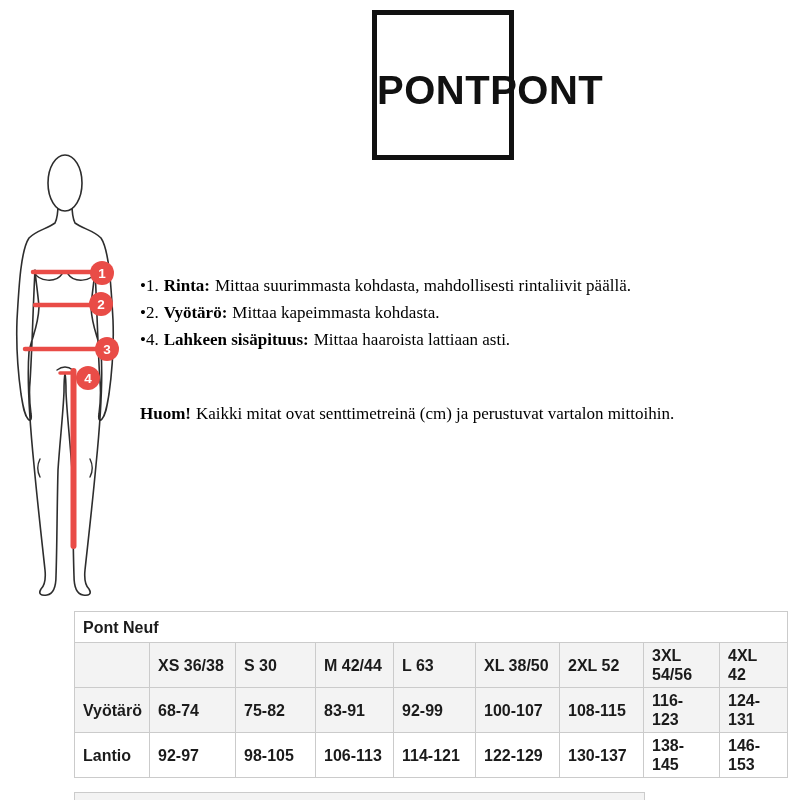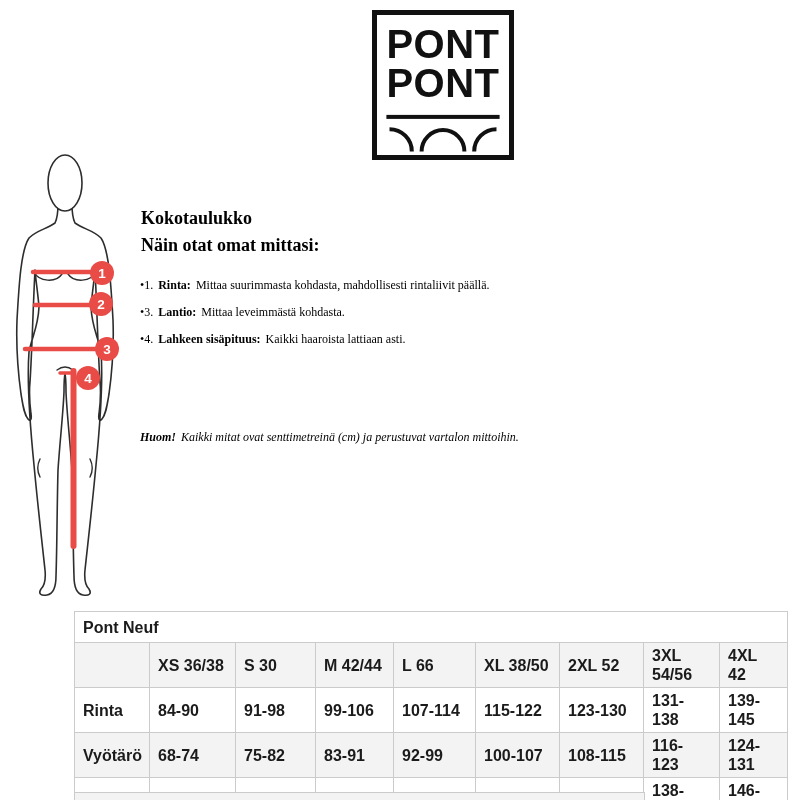--- a/index.html
+++ b/index.html
@@ -8,44 +8,44 @@
     --table-border:#cbcbcb;
     --table-alt-bg:#f3f3f3;
     --text:#000000;
   }
   *{box-sizing:border-box;}
   html,body{margin:0;padding:0;background:#fff;}
   .page{position:relative;width:800px;height:800px;background:#fff;overflow:hidden;color:var(--text);}
 
   
   .logo{position:absolute;left:372px;top:10px;width:142px;height:150px;border:5px solid #111;
-        display:flex;flex-direction:column;align-items:center;padding-top:10px;background:#fff;}
+        display:flex;flex-direction:row;align-items:center;padding-top:10px;background:#fff;}
   .logo-word{font-family:"Liberation Sans",sans-serif;font-weight:700;font-size:40px;line-height:39px;
              letter-spacing:.5px;color:#111;white-space:nowrap;}
   .bridge{margin-top:11px;display:block;}
   .bridge .bar{fill:#111;}
   .bridge .arc{fill:none;stroke:#111;stroke-width:4.5;}
 
   
   .figure-svg{position:absolute;left:0;top:130px;}
   .body-line{fill:#fff;stroke:var(--outline);stroke-width:1.6;stroke-linejoin:round;}
   .detail-line{fill:none;stroke:var(--outline);stroke-width:1.4;stroke-linecap:round;}
   .red-line{fill:none;stroke:var(--accent-red);stroke-linecap:round;}
   .marker{position:absolute;width:24px;height:24px;border-radius:50%;background:var(--accent-red);
           color:#fff;font-family:"Liberation Sans",sans-serif;font-weight:700;font-size:13.5px;
           display:flex;align-items:center;justify-content:center;}
 
   
-  .serif{font-family:"Liberation Serif",serif;font-size:12px;line-height:27px;color:#000;}
+  .serif{font-family:"Liberation Serif",serif;font-size:17px;line-height:27px;color:#000;}
   .title-block{position:absolute;left:141px;top:205px;font-weight:bold;font-size:18px;}
   .bullets{position:absolute;left:140px;top:272px;white-space:nowrap;}
   .bullet{height:27px;}
   .b-prefix{margin-right:5px;}
   .b-term{font-weight:bold;margin-right:5px;}
-  .note{position:absolute;left:140px;top:424px;white-space:nowrap;font-style:italic;}
+  .note{position:absolute;left:140px;top:400px;white-space:nowrap;}
   .n-term{font-weight:bold;margin-right:5px;}
 
   
   .size-table{position:absolute;left:74px;top:611px;width:713px;border-collapse:collapse;table-layout:fixed;
               font-family:"Liberation Sans",sans-serif;font-weight:600;font-size:16px;color:#1b1b1b;}
   .size-table td{border:1px solid var(--table-border);padding:3px 10px 3px 8px;vertical-align:middle;
                  line-height:19px;overflow:hidden;}
   .size-table tr.brand-row td{height:31px;background:#fff;}
   .size-table tr.header-row td{height:45px;background:var(--table-alt-bg);}
   .size-table tr.data-row td{height:31px;background:#fff;}
@@ -93,34 +93,30 @@
     <path class="red-line" stroke-width="4.5" d="M 35,175 H 95"></path>
     <path class="red-line" stroke-width="4.5" d="M 25,219 H 101"></path>
     <path class="red-line" stroke-width="3.5" d="M 60,243 H 72"></path>
     <path class="red-line" stroke-width="6" d="M 73.5,241 V 416"></path>
   </svg>
   <div class="marker" style="left:90px;top:261px;">1</div>
   <div class="marker" style="left:89px;top:292px;">2</div>
   <div class="marker" style="left:95px;top:337px;">3</div>
   <div class="marker" style="left:76px;top:366px;">4</div>
 
-  <div class="serif title-block">
-    <div>Kokotaulukko</div>
-    <div>Näin otat omat mittasi:</div>
-  </div>
 
   <div class="serif bullets">
     <div class="bullet">
       <span class="b-prefix">•1.</span><span class="b-term">Rinta:</span><span class="b-desc">Mittaa suurimmasta kohdasta, mahdollisesti rintaliivit päällä.</span>
     </div>
     <div class="bullet">
-      <span class="b-prefix">•3.</span><span class="b-term">Lantio:</span><span class="b-desc">Mittaa leveimmästä kohdasta.</span>
+      <span class="b-prefix">•2.</span><span class="b-term">Vyötärö:</span><span class="b-desc">Mittaa kapeimmasta kohdasta.</span>
     </div>
     <div class="bullet">
-      <span class="b-prefix">•4.</span><span class="b-term">Lahkeen sisäpituus:</span><span class="b-desc">Kaikki haaroista lattiaan asti.</span>
+      <span class="b-prefix">•4.</span><span class="b-term">Lahkeen sisäpituus:</span><span class="b-desc">Mittaa haaroista lattiaan asti.</span>
     </div>
   </div>
 
   <div class="serif note">
     <span class="n-term">Huom!</span><span>Kaikki mitat ovat senttimetreinä (cm) ja perustuvat vartalon mittoihin.</span>
   </div>
 
   <table class="size-table">
     <colgroup>
       <col style="width:75px">
@@ -135,36 +131,25 @@
     </colgroup>
     <tbody>
       <tr class="brand-row">
         <td colspan="9">Pont Neuf</td>
       </tr>
       <tr class="header-row">
         <td></td>
         <td>XS 36/38</td>
         <td>S 30</td>
         <td>M 42/44</td>
-        <td>L 66</td>
+        <td>L 63</td>
         <td>XL 38/50</td>
         <td>2XL 52</td>
         <td>3XL 54/56</td>
         <td>4XL 42</td>
-      </tr>
-      <tr class="data-row">
-        <td>Rinta</td>
-        <td>84-90</td>
-        <td>91-98</td>
-        <td>99-106</td>
-        <td>107-114</td>
-        <td>115-122</td>
-        <td>123-130</td>
-        <td>131-138</td>
-        <td>139-145</td>
       </tr>
       <tr class="data-row alt">
         <td>Vyötärö</td>
         <td>68-74</td>
         <td>75-82</td>
         <td>83-91</td>
         <td>92-99</td>
         <td>100-107</td>
         <td>108-115</td>
         <td>116-123</td>

